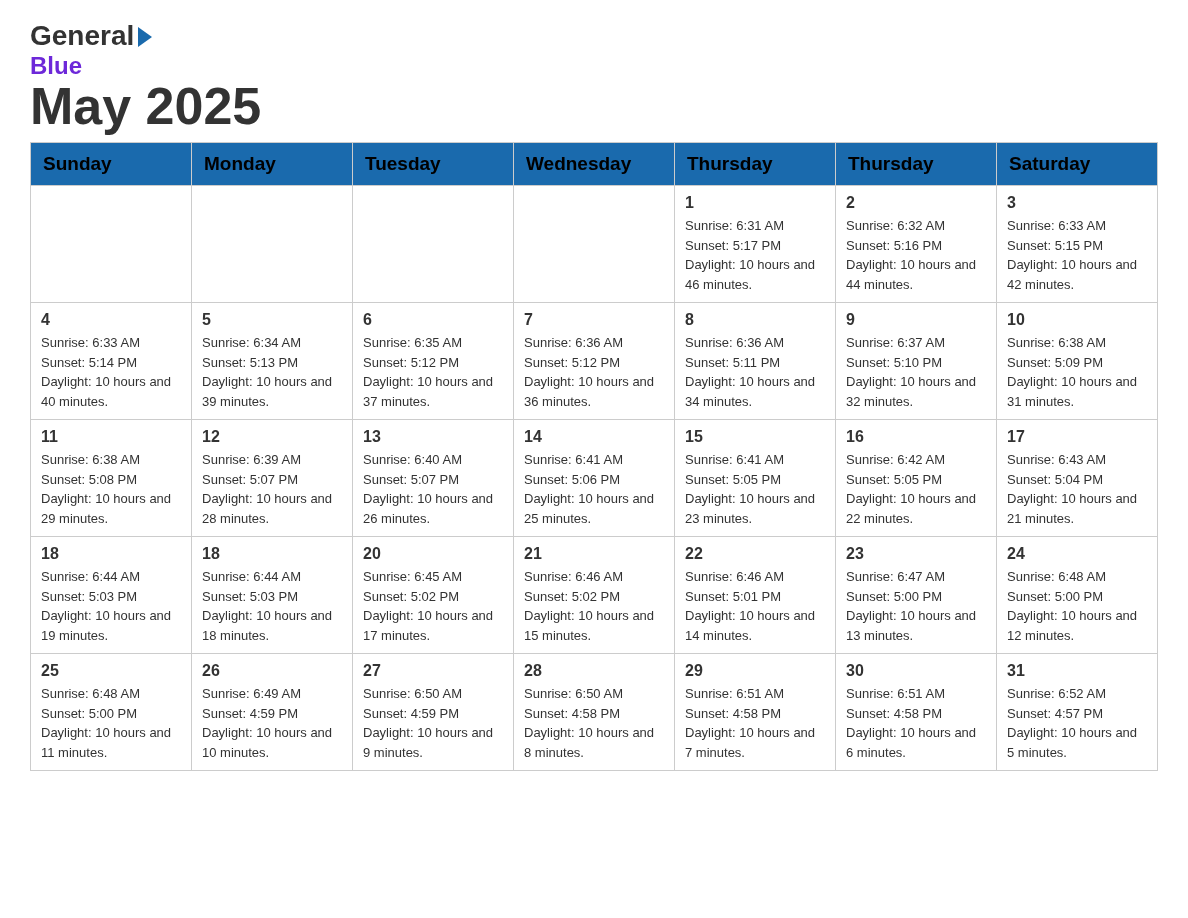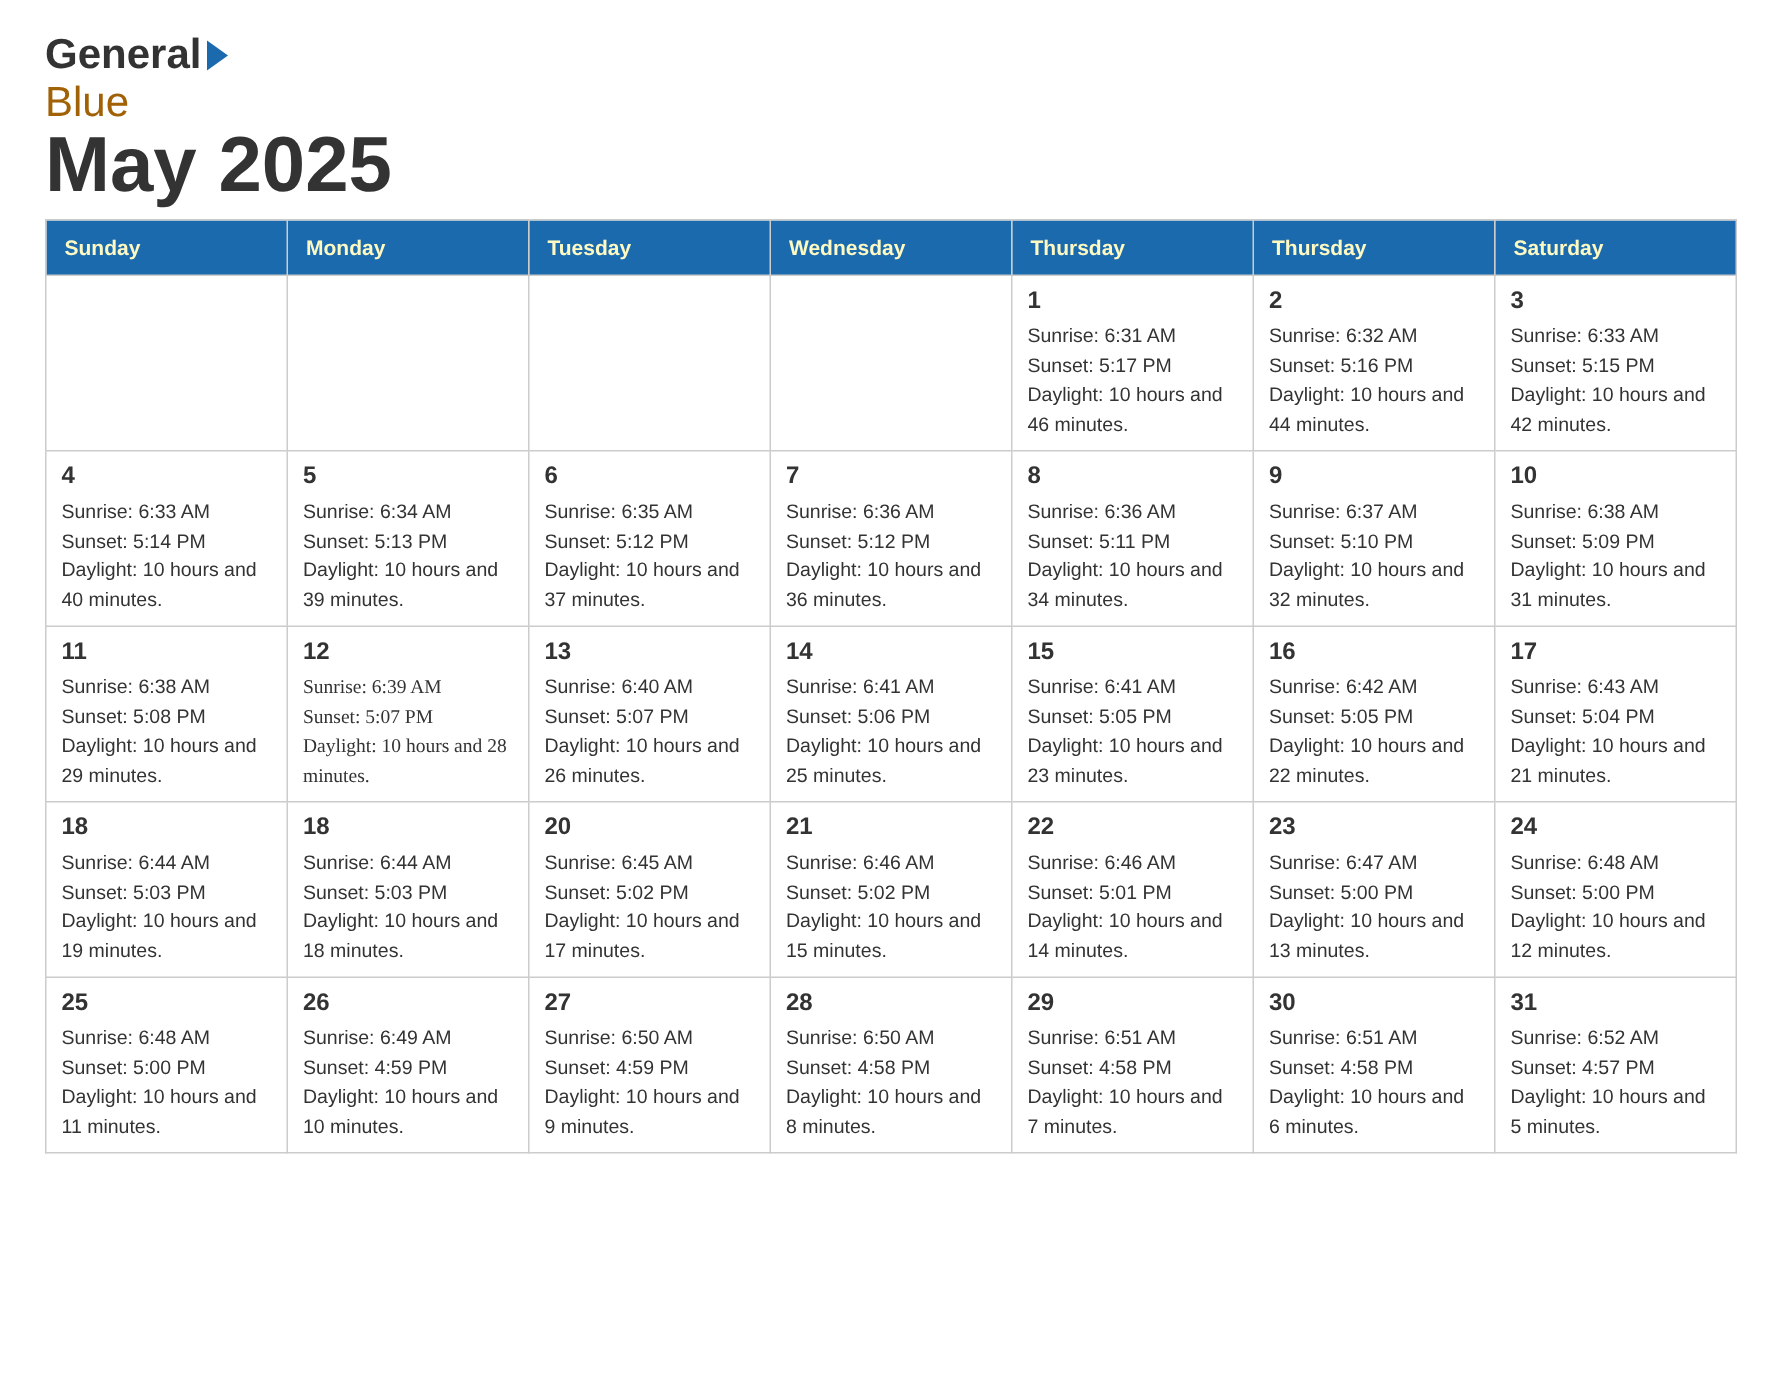--- a/index.html
+++ b/index.html
@@ -35,23 +35,23 @@
       display: inline-block;
       width: 0;
       height: 0;
       border-left: 14px solid #1a6aad;
       border-top: 10px solid transparent;
       border-bottom: 10px solid transparent;
       margin-left: 4px;
       margin-top: 2px;
     }
     .logo-blue {
-      font-size: 28px;
-      font-weight: normal;
-      color: #a16207;
+      font-size: 24px;
+      font-weight: bold;
+      color: #6d28d9;
     }
     .title-area {
       text-align: center;
     }
     .month-title {
       font-size: 52px;
       font-weight: bold;
       color: #333;
       line-height: 1;
     }
@@ -60,22 +60,22 @@
       color: #555;
       margin-top: 6px;
     }
     .calendar-table {
       width: 100%;
       border-collapse: collapse;
       margin-top: 10px;
     }
     .calendar-table th {
       background-color: #1a6aad;
-      color: #fef9c3;
-      font-size: 14px;
+      color: #000000;
+      font-size: 19px;
       font-weight: bold;
       padding: 10px 12px;
       text-align: left;
       border: 1px solid #ccc;
     }
     .calendar-table td {
       vertical-align: top;
       padding: 8px 10px;
       border: 1px solid #ccc;
       width: 14.28%;
@@ -201,21 +201,21 @@
       </tr>
       <tr class="week-row">
         <td>
           <span class="day-number">11</span>
           <div class="day-info" style="white-space: pre-line;">Sunrise: 6:38 AM
 Sunset: 5:08 PM
 Daylight: 10 hours and 29 minutes.</div>
         </td>
         <td>
           <span class="day-number">12</span>
-          <div class="day-info" style="white-space: pre-line; font-family: Liberation Serif, serif;">Sunrise: 6:39 AM
+          <div class="day-info" style="white-space: pre-line;">Sunrise: 6:39 AM
 Sunset: 5:07 PM
 Daylight: 10 hours and 28 minutes.</div>
         </td>
         <td>
           <span class="day-number">13</span>
           <div class="day-info" style="white-space: pre-line;">Sunrise: 6:40 AM
 Sunset: 5:07 PM
 Daylight: 10 hours and 26 minutes.</div>
         </td>
         <td>

